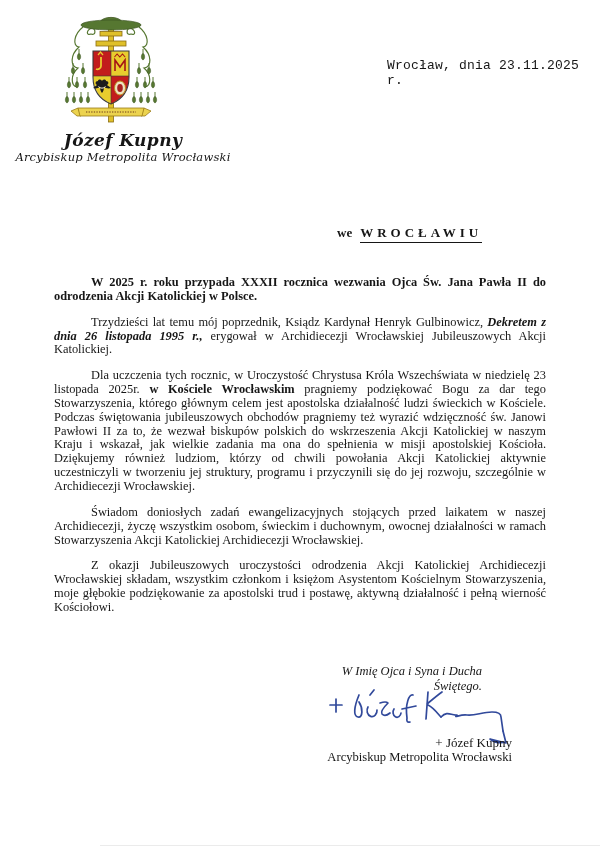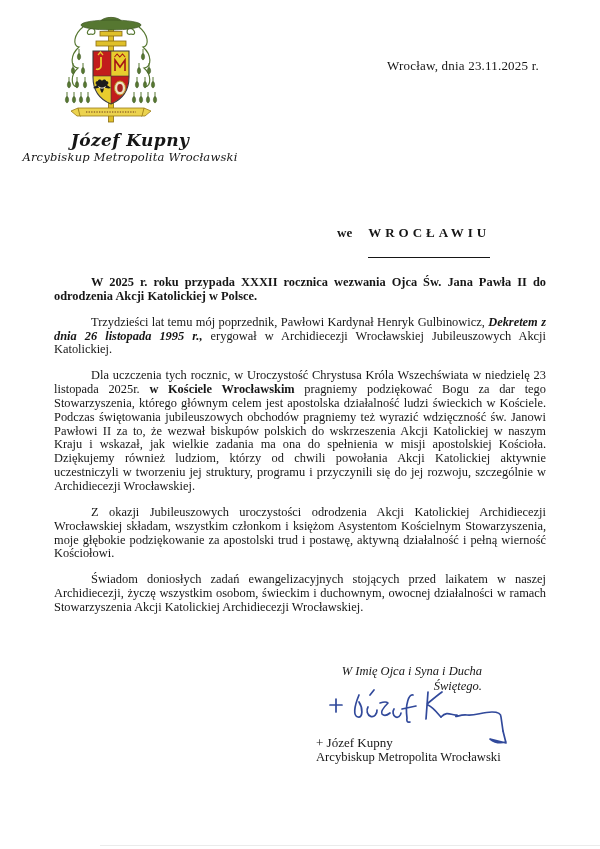--- a/index.html
+++ b/index.html
@@ -3,52 +3,52 @@
 <meta charset="utf-8">
 <style>
   html,body{margin:0;padding:0;background:#888;}
   .page{
     position:relative;width:600px;height:849px;margin:0 auto;
     background:#ffffff;overflow:hidden;
     font-family:"Liberation Serif", serif;color:#161616;
   }
   
   .crest{position:absolute;left:62px;top:14px;width:98px;height:114px;}
-  .sender{position:absolute;left:21px;top:131px;width:218px;text-align:center;}
+  .sender{position:absolute;left:14px;top:131px;width:218px;text-align:center;}
   .sender-name{
     font-family:"DejaVu Serif", serif;font-style:italic;font-weight:700;
     font-size:17px;letter-spacing:.4px;line-height:19px;
   }
   .sender-title{
     font-family:"DejaVu Serif", serif;font-style:italic;
     font-size:11.5px;line-height:14px;letter-spacing:.2px;
   }
-  .date-line{position:absolute;left:387px;top:58px;font-size:13px;letter-spacing:.2px;}
+  .date-line{position:absolute;left:387px;top:58px;font-size:13px;letter-spacing:.2px;font-family:Liberation Mono, monospace;}
   
   .addressee{position:absolute;left:270px;top:174px;font-size:13px;line-height:14.6px;}
   .we-line{position:absolute;left:337px;top:225px;font-size:13px;font-weight:700;}
   .we-city{
-    display:inline-block;margin-left:16px;letter-spacing:4px;
-    border-bottom:1.6px solid #161616;padding-bottom:16px;
+    display:inline-block;margin-left:8px;letter-spacing:4px;
+    border-bottom:1.6px solid #161616;padding-bottom:1px;
   }
   
   .letter-body{
     position:absolute;left:42px;top:264px;width:516px;
     font-size:12.4px;line-height:13.85px;text-align:justify;
   }
   .letter-body p{margin:12px;text-indent:37px;}
   .letter-body span.b{font-weight:700;}
   .letter-body span.i{font-style:italic;}
   
   .in-nomine{
     position:absolute;left:292px;top:664px;width:190px;text-align:right;
     font-style:italic;font-size:12.5px;
   }
   .signature-svg{position:absolute;left:320px;top:686px;}
-  .typed-signature{position:absolute;left:316px;top:735px;width:212px;text-align:left;line-height:15px;}
+  .typed-signature{position:absolute;left:300px;top:735px;width:212px;text-align:right;line-height:15px;}
   .typed-name{font-size:13px;}
   .typed-title{font-size:12.6px;}
   .bottom-scanline{
     position:absolute;left:100px;right:0;bottom:3px;height:0;
     border-top:1px solid #ebebeb;
   }
 </style>
 </head>
 <body>
 
@@ -143,24 +143,24 @@
     <div class="sender-name">Józef Kupny</div>
     <div class="sender-title">Arcybiskup Metropolita Wrocławski</div>
   </div>
 
   <div class="date-line">Wrocław, dnia 23.11.2025 r.</div>
 
   <div class="we-line"><span>we</span><span class="we-city">WROCŁAWIU</span></div>
 
   <div class="letter-body">
       <p><span class="b">W 2025 r. roku przypada XXXII rocznica wezwania Ojca Św. Jana Pawła II do odrodzenia Akcji Katolickiej w Polsce.</span></p>
-      <p><span>Trzydzieści lat temu mój poprzednik, Pawłowi Kardynał Henryk Gulbinowicz, </span><span class="b i">Dekretem z dnia 26 listopada 1995 r.,</span><span> erygował w Archidiecezji Wrocławskiej Jubileuszowych Akcji Katolickiej.</span></p>
+      <p><span>Trzydzieści lat temu mój poprzednik, Ksiądz Kardynał Henryk Gulbinowicz, </span><span class="b i">Dekretem z dnia 26 listopada 1995 r.,</span><span> erygował w Archidiecezji Wrocławskiej Jubileuszowych Akcji Katolickiej.</span></p>
       <p><span>Dla uczczenia tych rocznic, w Uroczystość Chrystusa Króla Wszechświata w niedzielę 23 listopada 2025r. </span><span class="b">w Kościele Wrocławskim</span><span> pragniemy podziękować Bogu za dar tego Stowarzyszenia, którego głównym celem jest apostolska działalność ludzi świeckich w Kościele. Podczas świętowania jubileuszowych obchodów pragniemy też wyrazić wdzięczność św. Janowi Pawłowi II za to, że wezwał biskupów polskich do wskrzeszenia Akcji Katolickiej w naszym Kraju i wskazał, jak wielkie zadania ma ona do spełnienia w misji apostolskiej Kościoła. Dziękujemy również ludziom, którzy od chwili powołania Akcji Katolickiej aktywnie uczestniczyli w tworzeniu jej struktury, programu i przyczynili się do jej rozwoju, szczególnie w Archidiecezji Wrocławskiej.</span></p>
+      <p><span>Świadom doniosłych zadań ewangelizacyjnych stojących przed laikatem w naszej Archidiecezji, życzę wszystkim osobom, świeckim i duchownym, owocnej działalności w ramach Stowarzyszenia Akcji Katolickiej Archidiecezji Wrocławskiej.</span></p>
       <p><span>Z okazji Jubileuszowych uroczystości odrodzenia Akcji Katolickiej Archidiecezji Wrocławskiej składam, wszystkim członkom i księżom Asystentom Kościelnym Stowarzyszenia, moje głębokie podziękowanie za apostolski trud i postawę, aktywną działalność i pełną wierność Kościołowi.</span></p>
-      <p><span>Świadom doniosłych zadań ewangelizacyjnych stojących przed laikatem w naszej Archidiecezji, życzę wszystkim osobom, świeckim i duchownym, owocnej działalności w ramach Stowarzyszenia Akcji Katolickiej Archidiecezji Wrocławskiej.</span></p>
     </div>
 
   <div class="in-nomine">W Imię Ojca i Syna i Ducha Świętego.</div>
 
   <svg class="signature-svg" width="198" height="64" viewBox="0 0 198 64">
     <g stroke="#31499b" stroke-width="1.7" fill="none" stroke-linecap="round" stroke-linejoin="round">
       <path d="M10 19 h12 M16 13 v13"></path>
       <path d="M39 9 C34 21 33 30 38 31 C43 32 43 22 39 16"></path>
       <path d="M50 9 l4 -5"></path>
       <path d="M48 21 a5 6 0 1 0 9 3"></path>

